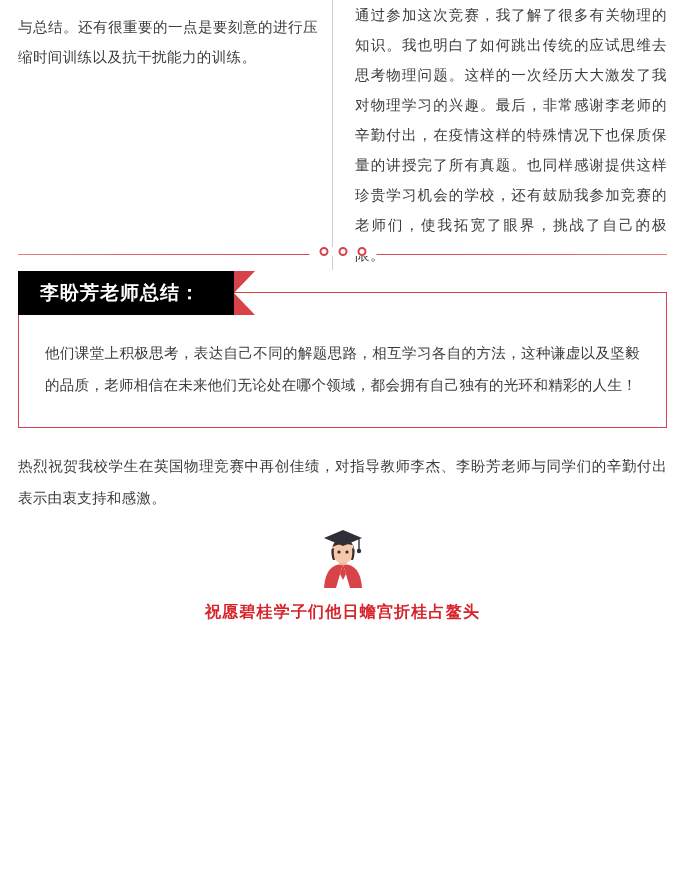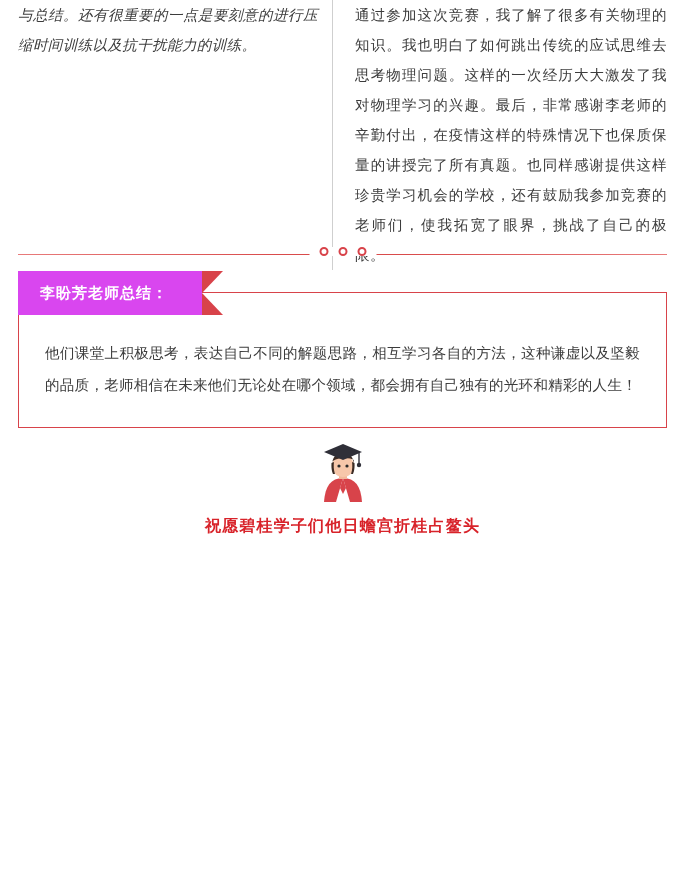--- a/index.html
+++ b/index.html
@@ -23,23 +23,22 @@
   
   .top-cols {
     display: flex;
     align-items: flex-start;
     padding: 0 18px 0 18px;
     box-sizing: border-box;
     height: 232px;
   }
   .col-left {
     width: 300px;
-    padding-top: 0px;
-    box-sizing: border-box;
-    font-style: italic;
+    padding-top: 12px;
+    box-sizing: border-box;
   }
   .col-right {
     flex: 1;
     border-left: 1px solid #cfcfcf;
     padding-left: 22px;
     margin-left: 14px;
     box-sizing: border-box;
   }
   .body-text {
     font-size: 14.5px;
@@ -89,23 +88,23 @@
     border: 1px solid #d8434a;
     position: relative;
     padding: 44px 26px 26px 26px;
     box-sizing: border-box;
   }
   .ribbon {
     position: absolute;
     top: -22px;
     left: -1px;
     height: 44px;
-    background: #d946ef;
+    background: #000000;
     color: #ffffff;
-    font-size: 15px;
+    font-size: 19px;
     font-weight: bold;
     letter-spacing: 1px;
     display: flex;
     align-items: center;
     padding: 0 34px 0 22px;
   }
   .ribbon::after {
     content: "";
     position: absolute;
     right: -21px;
@@ -179,20 +178,21 @@
       <span class="dot"></span>
       <span class="dot"></span>
     </div>
   </div>
 
   <div class="summary-wrap">
     <div class="ribbon">李盼芳老师总结：</div>
     <p class="summary-p">他们课堂上积极思考，表达自己不同的解题思路，相互学习各自的方法，这种谦虚以及坚毅的品质，老师相信在未来他们无论处在哪个领域，都会拥有自己独有的光环和精彩的人生！</p>
   </div>
 
+  <p class="closing">热烈祝贺我校学生在英国物理竞赛中再创佳绩，对指导教师李杰、李盼芳老师与同学们的辛勤付出表示由衷支持和感激。</p>
 
   <div class="icon-row">
     <svg class="grad-icon" viewBox="0 0 58 62">
 
       <path d="M29 34 C17 34 11 42 10 58 L48 58 C47 42 41 34 29 34 Z" fill="#d8434a"></path>
       <path d="M29 34 L22 58 L36 58 Z" fill="#ffffff"></path>
       <path d="M29 34 L26 44 L29 50 L32 44 Z" fill="#d8434a"></path>
 
       <rect x="25" y="28" width="8" height="7" fill="#f3b89a"></rect>
 

